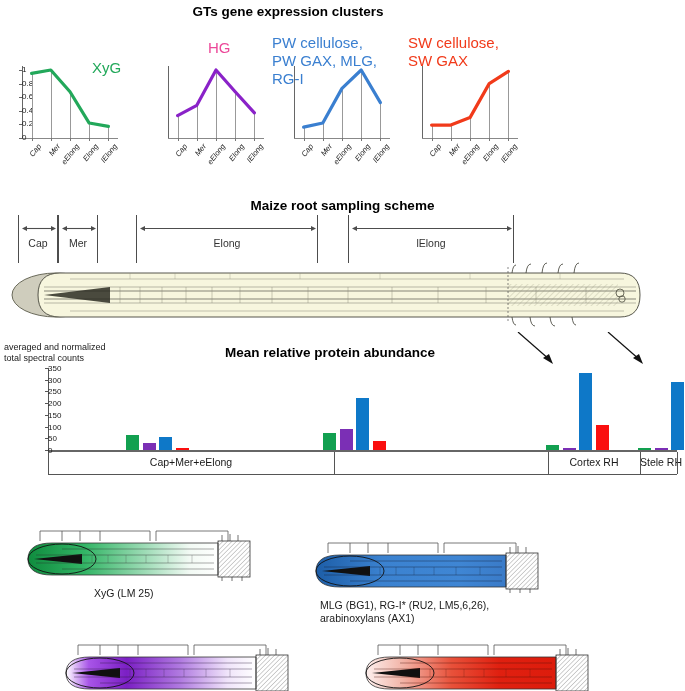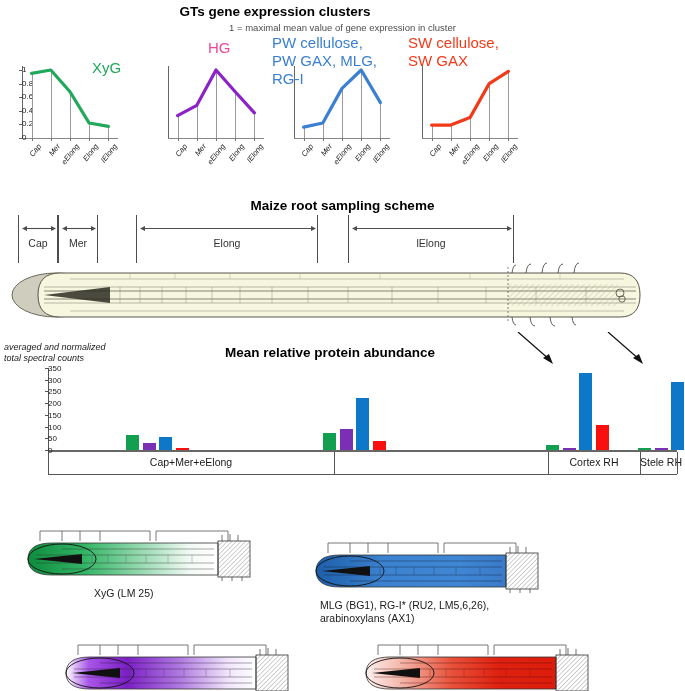--- a/index.html
+++ b/index.html
@@ -106,22 +106,21 @@
   .root-caption {
     position:absolute; font-size:10.5px; color:#1a1a1a; line-height:13px; white-space:nowrap;
   }
 </style>
 </head>
 <body>
 
 <div class="fig">
 
   <div id="panelA">
-    <div class="sec-title" style="left:2px;top:4px;width:546px;text-align:center;">GTs gene expression clusters</div>
-    <div class="sub-note" style="left:0;top:22px;width:685px;">1 = maximal mean value of gene expression in cluster</div>
+    <div class="sec-title" style="left:15px;top:4px;width:546px;text-align:center;">GTs gene expression clusters</div>
 
     <div class="cluster-name" style="left:92px;top:60px;color:#22a85a;">
       <span>XyG</span>
     </div>
     <div class="cluster-name" style="left:208px;top:40px;color:#ec4899;">
       <span>HG</span>
     </div>
     <div class="cluster-name" style="left:272px;top:34px;color:#3a7fd0;line-height:18px;">
       <div>PW cellulose,</div>
       <div>PW GAX, MLG,</div>
@@ -332,21 +331,21 @@
         <path d="M550,60 q1,9 5,9"></path>
           <path d="M572,60 q1,8 4,8"></path>
       </g>
 
       <circle cx="620" cy="36" r="4" fill="none" stroke="#4a4a3c" stroke-width="0.8"></circle>
       <circle cx="622" cy="42" r="3.2" fill="none" stroke="#4a4a3c" stroke-width="0.8"></circle>
     </svg>
   </div>
 
   <div id="panelC" style="top:340px;">
-    <div class="bc-ylabel" style="left:4px;top:2px;font-style:italic;">
+    <div class="bc-ylabel" style="left:4px;top:2px;">
       <div>averaged and normalized</div>
       <div>total spectral counts</div>
     </div>
     <div class="sec-title" style="left:130px;top:5px;width:400px;">Mean relative protein abundance</div>
 
     <svg class="pointer-arrow" width="120" height="34" viewBox="0 0 120 34" style="left:510px;top:-8px;">
       <line x1="8" y1="0" x2="40" y2="28" stroke="#111" stroke-width="1.2"></line>
       <path d="M43,32 L33,26 L39,22 Z" fill="#111"></path>
     </svg>
     <svg class="pointer-arrow" width="120" height="34" viewBox="0 0 120 34" style="left:600px;top:-8px;">

